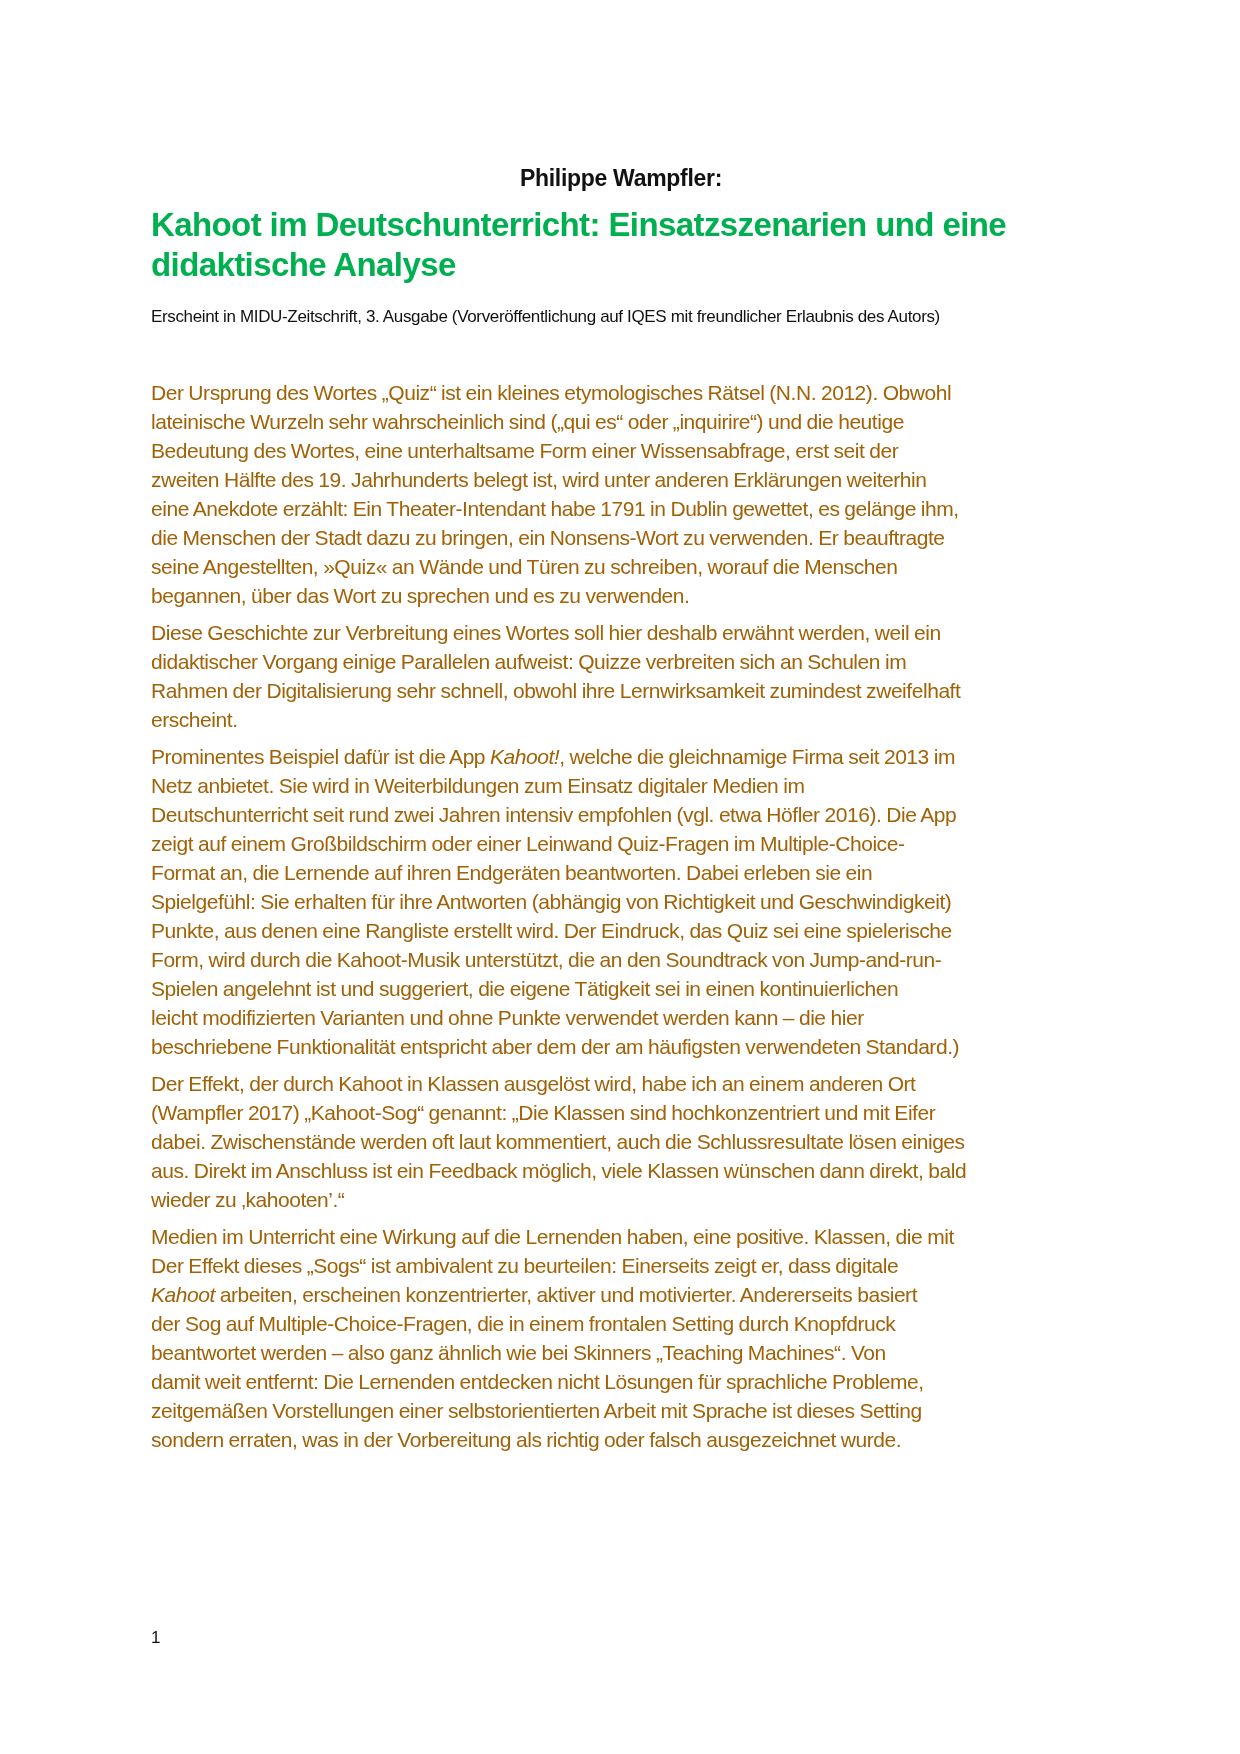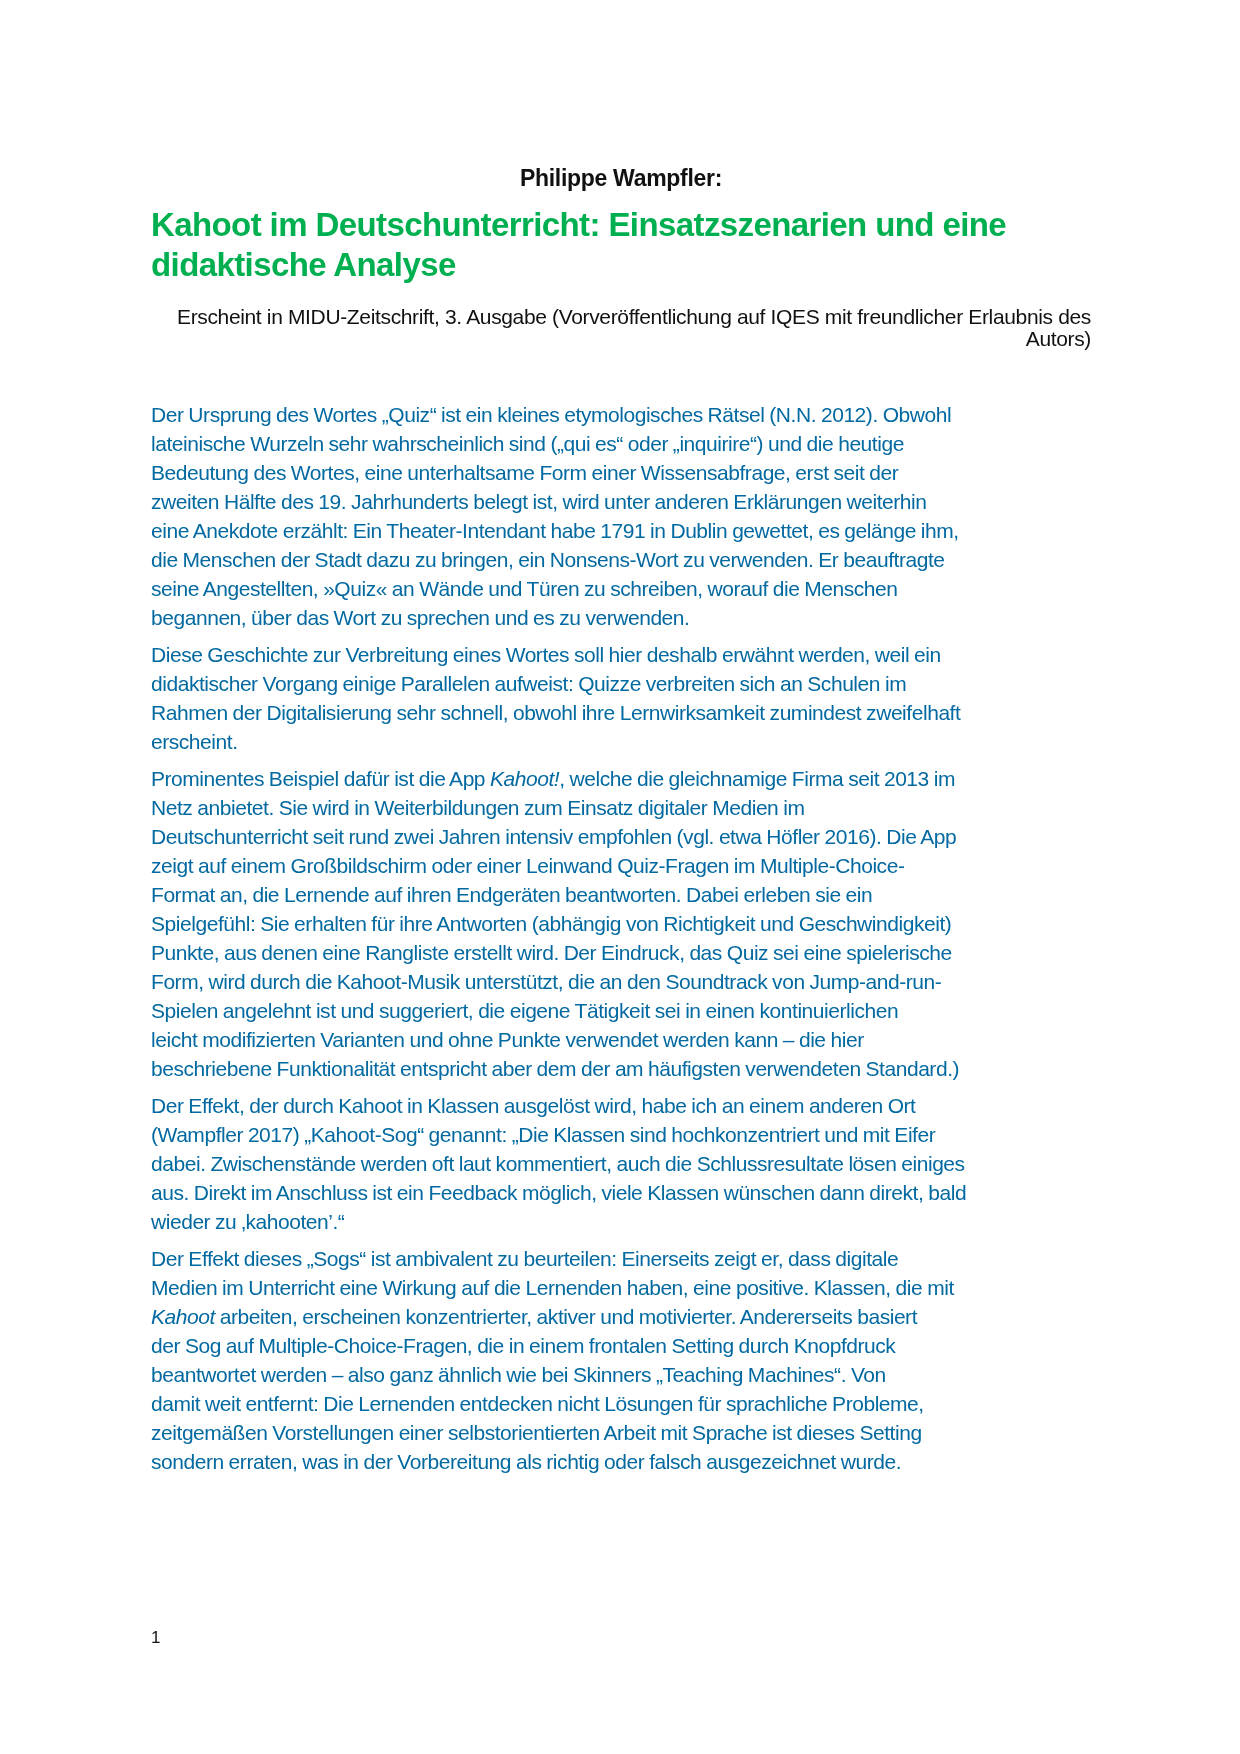--- a/index.html
+++ b/index.html
@@ -39,35 +39,34 @@
     }
     .title {
       font-size: 33px;
       font-weight: bold;
       color: #00B050;
       margin: 12px 0 0 0;
       line-height: 40px;
       letter-spacing: -0.6px;
     }
     .subtitle {
-      font-size: 21px;
+      font-size: 17px;
       color: #111111;
       margin: 21px 0 0 0;
       line-height: 22px;
       letter-spacing: -0.35px;
-      text-align: right;
     }
     .body-text {
       margin-top: 50px;
     }
     .para {
       font-size: 21px;
       line-height: 29px;
       margin: 0 0 8px 0;
-      color: #0369a1;
+      color: #a16207;
       letter-spacing: -0.45px;
       word-spacing: -0.5px;
     }
     .para span.line {
       display: block;
       white-space: nowrap;
     }
     .para em {
       font-style: italic;
     }
@@ -130,22 +129,22 @@
 
       <p class="para">
         <span class="line">Der Effekt, der durch Kahoot in Klassen ausgelöst wird, habe ich an einem anderen Ort</span>
         <span class="line">(Wampfler 2017) „Kahoot-Sog“ genannt: „Die Klassen sind hochkonzentriert und mit Eifer</span>
         <span class="line">dabei. Zwischenstände werden oft laut kommentiert, auch die Schlussresultate lösen einiges</span>
         <span class="line">aus. Direkt im Anschluss ist ein Feedback möglich, viele Klassen wünschen dann direkt, bald</span>
         <span class="line">wieder zu ‚kahooten’.“</span>
       </p>
 
       <p class="para">
+        <span class="line">Medien im Unterricht eine Wirkung auf die Lernenden haben, eine positive. Klassen, die mit</span>
         <span class="line">Der Effekt dieses „Sogs“ ist ambivalent zu beurteilen: Einerseits zeigt er, dass digitale</span>
-        <span class="line">Medien im Unterricht eine Wirkung auf die Lernenden haben, eine positive. Klassen, die mit</span>
         <span class="line"><em>Kahoot</em><span> arbeiten, erscheinen konzentrierter, aktiver und motivierter. Andererseits basiert</span></span>
         <span class="line">der Sog auf Multiple-Choice-Fragen, die in einem frontalen Setting durch Knopfdruck</span>
         <span class="line">beantwortet werden – also ganz ähnlich wie bei Skinners „Teaching Machines“. Von</span>
         <span class="line">damit weit entfernt: Die Lernenden entdecken nicht Lösungen für sprachliche Probleme,</span>
         <span class="line">zeitgemäßen Vorstellungen einer selbstorientierten Arbeit mit Sprache ist dieses Setting</span>
         <span class="line">sondern erraten, was in der Vorbereitung als richtig oder falsch ausgezeichnet wurde.</span>
       </p>
 
     </div>
   </div>

